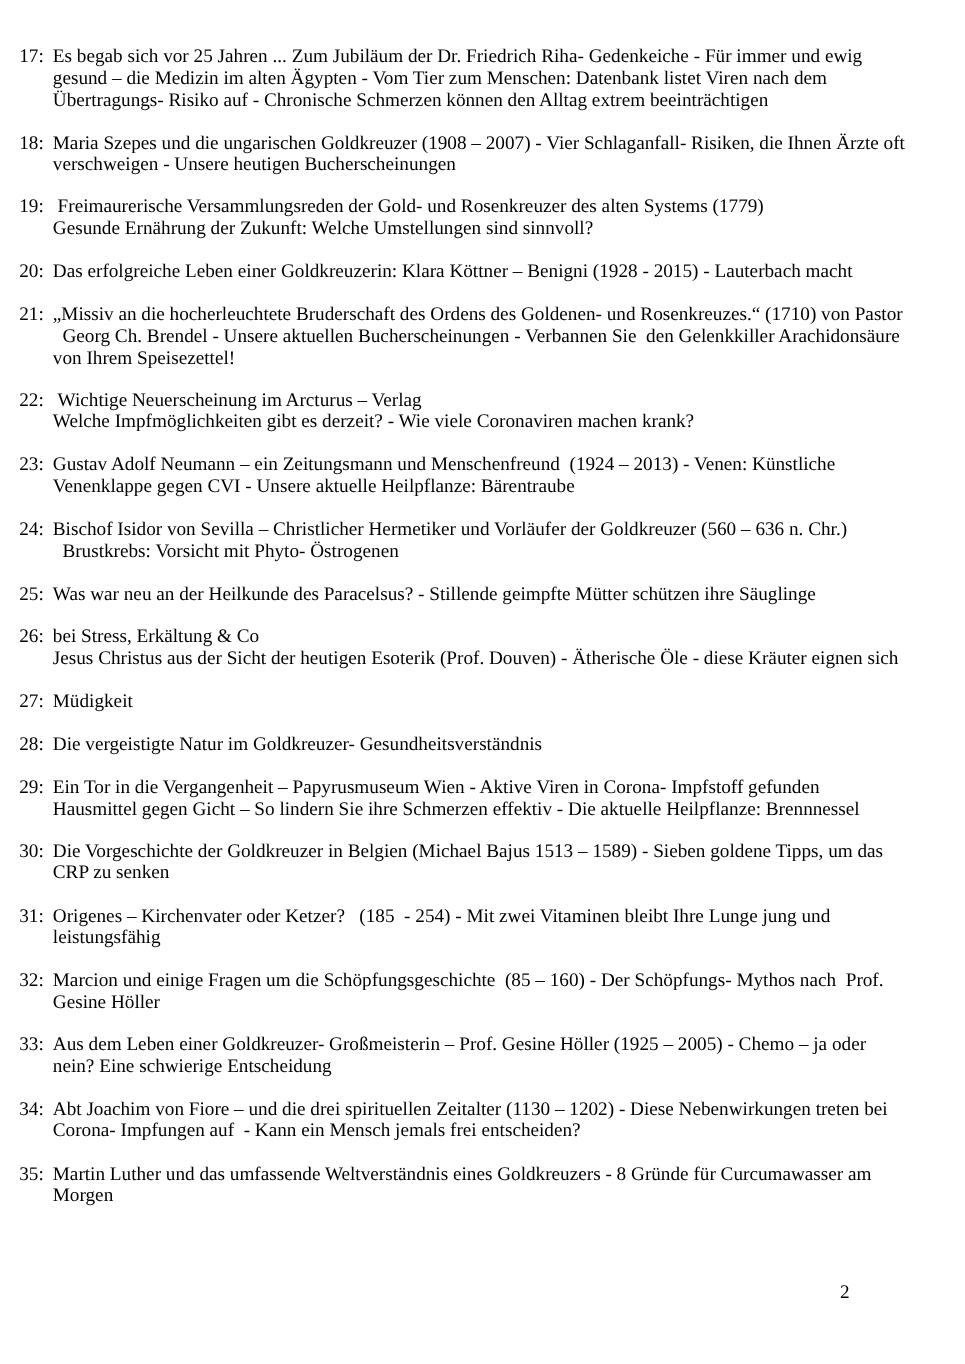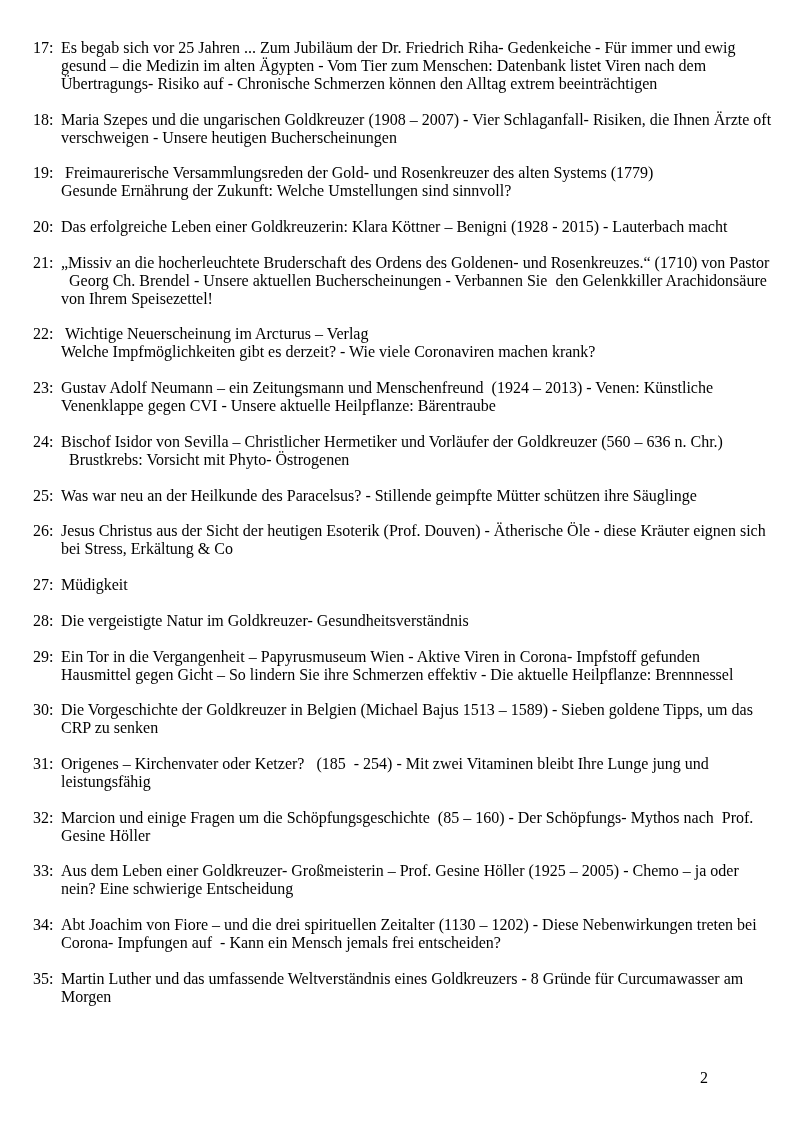--- a/index.html
+++ b/index.html
@@ -14,21 +14,21 @@
     background: #ffffff;
     color: #000000;
     font-family: "Liberation Serif", "DejaVu Serif", serif;
     font-size: 16px;
     line-height: 17.9px;
     overflow: hidden;
   }
   .content {
     position: absolute;
     top: 39px;
-    left: 33px;
+    left: 16px;
     right: 28px;
   }
   .item {
     display: flex;
     margin-bottom: 17.9px;
   }
   .item:last-child {
     margin-bottom: 0;
   }
   .num {
@@ -114,22 +114,22 @@
       </div>
       <div class="item">
         <div class="num">25:</div>
         <div class="txt">
           <div class="line">Was war neu an der Heilkunde des Paracelsus? - Stillende geimpfte Mütter schützen ihre Säuglinge</div>
         </div>
       </div>
       <div class="item">
         <div class="num">26:</div>
         <div class="txt">
+          <div class="line">bei Stress, Erkältung &amp; Co</div>
           <div class="line">Jesus Christus aus der Sicht der heutigen Esoterik (Prof. Douven) - Ätherische Öle - diese Kräuter eignen sich</div>
-          <div class="line">bei Stress, Erkältung &amp; Co</div>
         </div>
       </div>
       <div class="item">
         <div class="num">27:</div>
         <div class="txt">
           <div class="line">Müdigkeit</div>
         </div>
       </div>
       <div class="item">
         <div class="num">28:</div>

